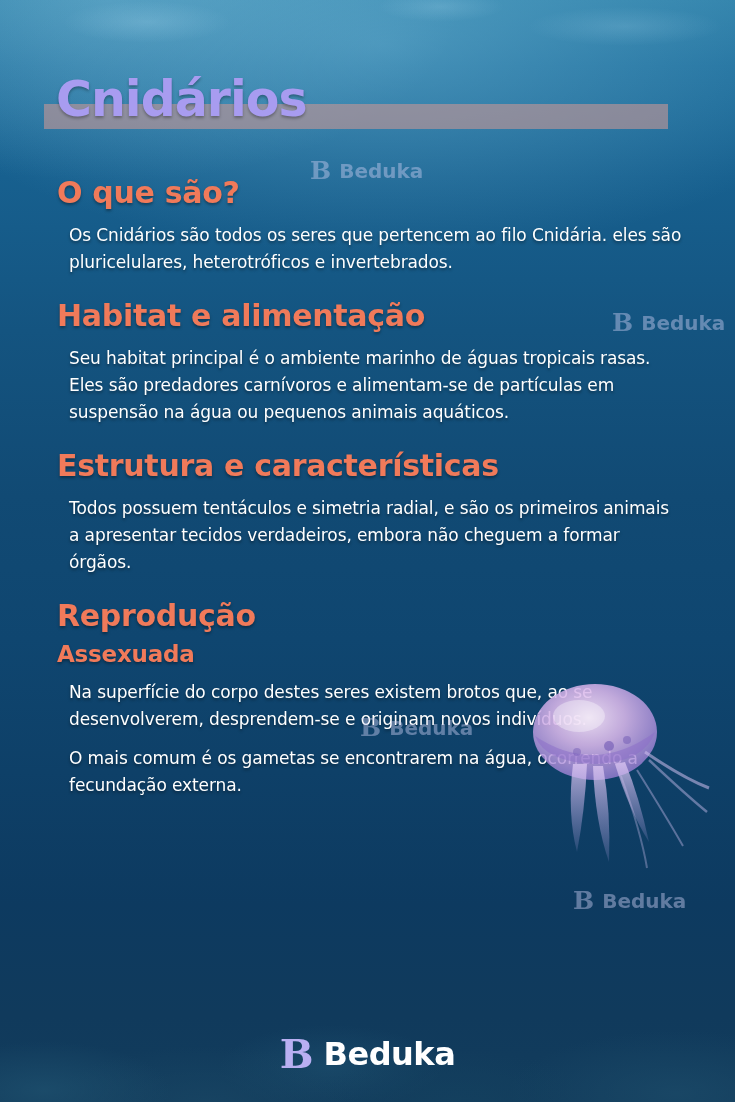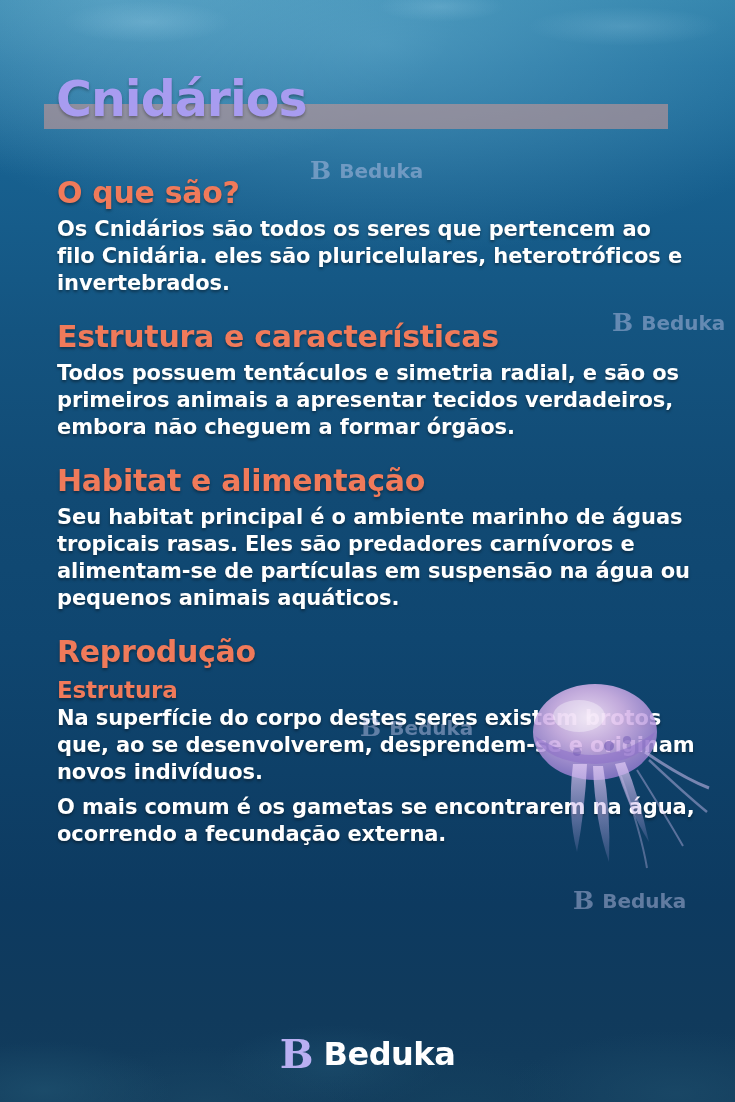--- a/index.html
+++ b/index.html
@@ -105,24 +105,24 @@
   }
   h3.sub-heading {
     margin: 0 0 2px 0;
     font-size: 23px;
     font-weight: bold;
     color: #f07a5a;
     text-shadow: 0 2px 3px rgba(0,0,0,0.35);
     letter-spacing: -0.2px;
   }
   p.body-text {
-    margin: 0;
-    font-size: 21px;
+    margin: 12px;
+    font-size: 17px;
     line-height: 27px;
-    font-weight: bold;
+    font-weight: normal;
     color: #ffffff;
     text-shadow: 0 2px 3px rgba(0,0,0,0.40);
     letter-spacing: -0.1px;
   }
   .block { margin-bottom: 22px; }
   .block.tight { margin-bottom: 14px; }
   .sub-block { margin-top: 8px; }
 
   
   .wm {
@@ -206,34 +206,34 @@
   </div>
 
   <div class="content">
 
     <div class="block">
       <h2 class="section-heading">O que são?</h2>
       <p class="body-text">Os Cnidários são todos os seres que pertencem ao filo Cnidária. eles são pluricelulares, heterotróficos e invertebrados.</p>
     </div>
 
     <div class="block">
+      <h2 class="section-heading">Habitat e alimentação</h2>
+      <p class="body-text">Seu habitat principal é o ambiente marinho de águas tropicais rasas. Eles são predadores carnívoros e alimentam-se de partículas em suspensão na água ou pequenos animais aquáticos.</p>
+    </div>
+
+    <div class="block">
       <h2 class="section-heading">Estrutura e características</h2>
       <p class="body-text">Todos possuem tentáculos e simetria radial, e são os primeiros animais a apresentar tecidos verdadeiros, embora não cheguem a formar órgãos.</p>
     </div>
 
-    <div class="block">
-      <h2 class="section-heading">Habitat e alimentação</h2>
-      <p class="body-text">Seu habitat principal é o ambiente marinho de águas tropicais rasas. Eles são predadores carnívoros e alimentam-se de partículas em suspensão na água ou pequenos animais aquáticos.</p>
-    </div>
-
     <div class="block tight">
       <h2 class="section-heading">Reprodução</h2>
 
       <div class="sub-block">
-        <h3 class="sub-heading">Estrutura</h3>
+        <h3 class="sub-heading">Assexuada</h3>
         <p class="body-text">Na superfície do corpo destes seres existem brotos que, ao se desenvolverem, desprendem-se e originam novos indivíduos.</p>
       </div>
 
       <div class="sub-block">
         <p class="body-text">O mais comum é os gametas se encontrarem na água, ocorrendo a fecundação externa.</p>
       </div>
     </div>
 
   </div>
 

